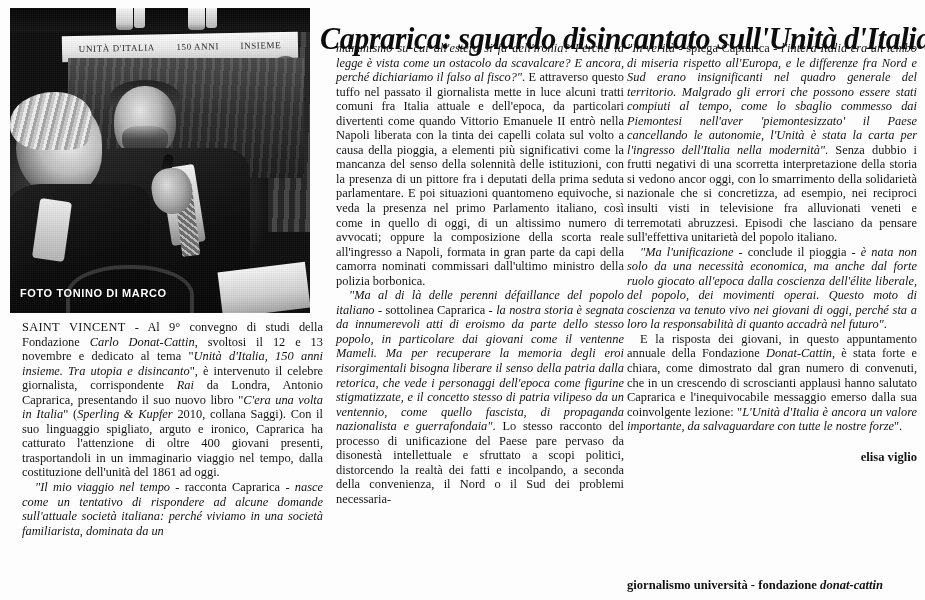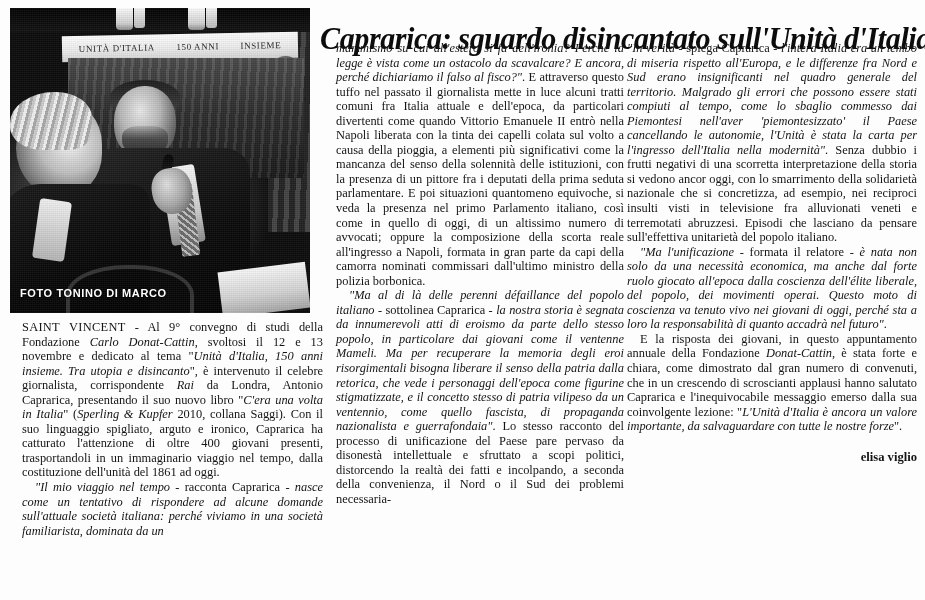--- a/index.html
+++ b/index.html
@@ -403,18 +403,19 @@
     <p><em>"Il mio viaggio nel tempo</em><span> - racconta Caprarica - </span><em>nasce come un tentativo di rispondere ad alcune domande sull'attuale società italiana: perché viviamo in una società familiarista, dominata da un</em></p>
   </div>
 
   <div class="col" id="col2">
     <p><em>mammismo su cui all'estero si fa dell'ironia? Perché la legge è vista come un ostacolo da scavalcare? E ancora, perché dichiariamo il falso al fisco?"</em><span>. E attraverso questo tuffo nel passato il giornalista mette in luce alcuni tratti comuni fra Italia attuale e dell'epoca, da particolari divertenti come quando Vittorio Emanuele II entrò nella Napoli liberata con la tinta dei capelli colata sul volto a causa della pioggia, a elementi più significativi come la mancanza del senso della solennità delle istituzioni, con la presenza di un pittore fra i deputati della prima seduta parlamentare. E poi situazioni quantomeno equivoche, si veda la presenza nel primo Parlamento italiano, così come in quello di oggi, di un altissimo numero di avvocati; oppure la composizione della scorta reale all'ingresso a Napoli, formata in gran parte da capi della camorra nominati commissari dall'ultimo ministro della polizia borbonica.</span></p>
     <p><em>"Ma al di là delle perenni défaillance del popolo italiano</em><span> - sottolinea Caprarica - </span><em>la nostra storia è segnata da innumerevoli atti di eroismo da parte dello stesso popolo, in particolare dai giovani come il ventenne Mameli. Ma per recuperare la memoria degli eroi risorgimentali bisogna liberare il senso della patria dalla retorica, che vede i personaggi dell'epoca come figurine stigmatizzate, e il concetto stesso di patria vilipeso da un ventennio, come quello fascista, di propaganda nazionalista e guerrafondaia"</em><span>. Lo stesso racconto del processo di unificazione del Paese pare pervaso da disonestà intellettuale e sfruttato a scopi politici, distorcendo la realtà dei fatti e incolpando, a seconda della convenienza, il Nord o il Sud dei problemi necessaria-</span></p>
   </div>
 
   <div class="col" id="col3">
     <p><em>"In verità</em><span> - spiega Caprarica - </span><em>l'intera Italia era un lembo di miseria rispetto all'Europa, e le differenze fra Nord e Sud erano insignificanti nel quadro generale del territorio. Malgrado gli errori che possono essere stati compiuti al tempo, come lo sbaglio commesso dai Piemontesi nell'aver 'piemontesizzato' il Paese cancellando le autonomie, l'Unità è stata la carta per l'ingresso dell'Italia nella modernità"</em><span>. Senza dubbio i frutti negativi di una scorretta interpretazione della storia si vedono ancor oggi, con lo smarrimento della solidarietà nazionale che si concretizza, ad esempio, nei reciproci insulti visti in televisione fra alluvionati veneti e terremotati abruzzesi. Episodi che lasciano da pensare sull'effettiva unitarietà del popolo italiano.</span></p>
-    <p><em>"Ma l'unificazione</em><span> - formata il relatore - </span><em>è nata non solo da una necessità economica, ma anche dal forte ruolo giocato all'epoca dalla coscienza dell'élite liberale, del popolo, dei movimenti operai. Questo moto di coscienza va tenuto vivo nei giovani di oggi, perché sta a loro la responsabilità di quanto accadrà nel futuro"</em><span>.</span></p>
+    <p><em>"Ma l'unificazione</em><span> - conclude il pioggia - </span><em>è nata non solo da una necessità economica, ma anche dal forte ruolo giocato all'epoca dalla coscienza dell'élite liberale, del popolo, dei movimenti operai. Questo moto di coscienza va tenuto vivo nei giovani di oggi, perché sta a loro la responsabilità di quanto accadrà nel futuro"</em><span>.</span></p>
     <p><span>E la risposta dei giovani, in questo appuntamento annuale della Fondazione </span><em>Donat-Cattin</em><span>, è stata forte e chiara, come dimostrato dal gran numero di convenuti, che in un crescendo di scroscianti applausi hanno salutato Caprarica e l'inequivocabile messaggio emerso dalla sua coinvolgente lezione: "</span><em>L'Unità d'Italia è ancora un valore importante, da salvaguardare con tutte le nostre forze</em><span>".</span><span class="byline">elisa viglio</span></p>
   </div>
 
+  <div class="footer-line"><span>giornalismo università - fondazione </span><span class="italic-bold">donat-cattin</span></div>
 
 </div>
 
 </body></html>

